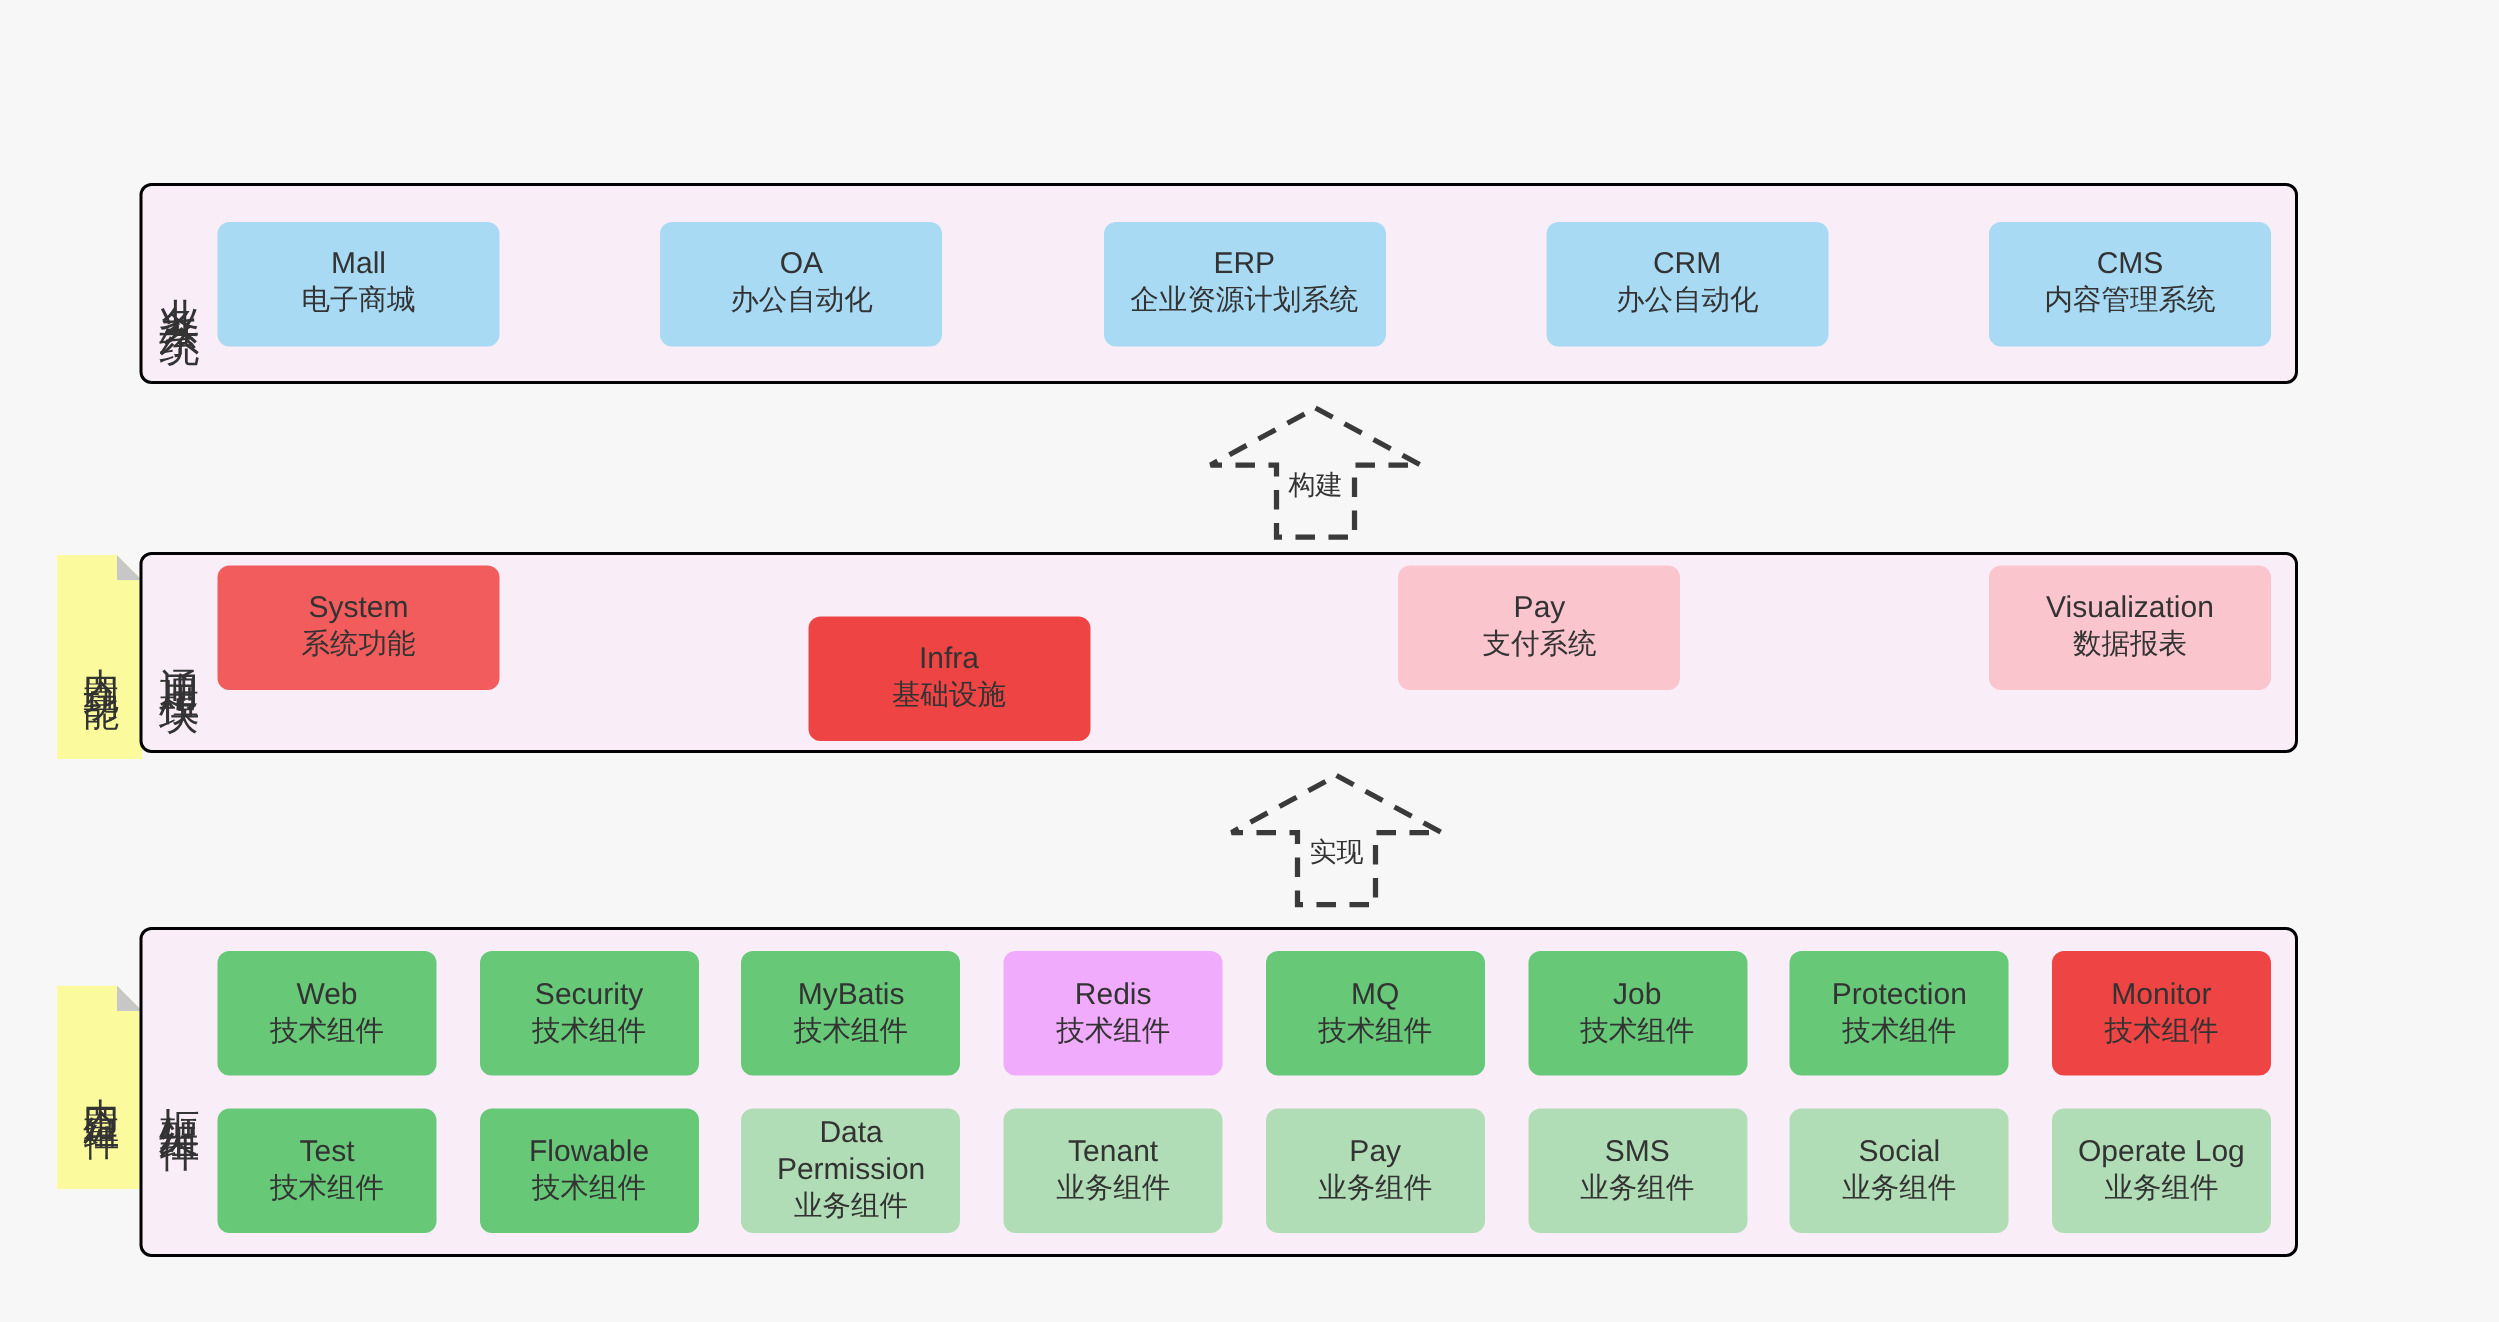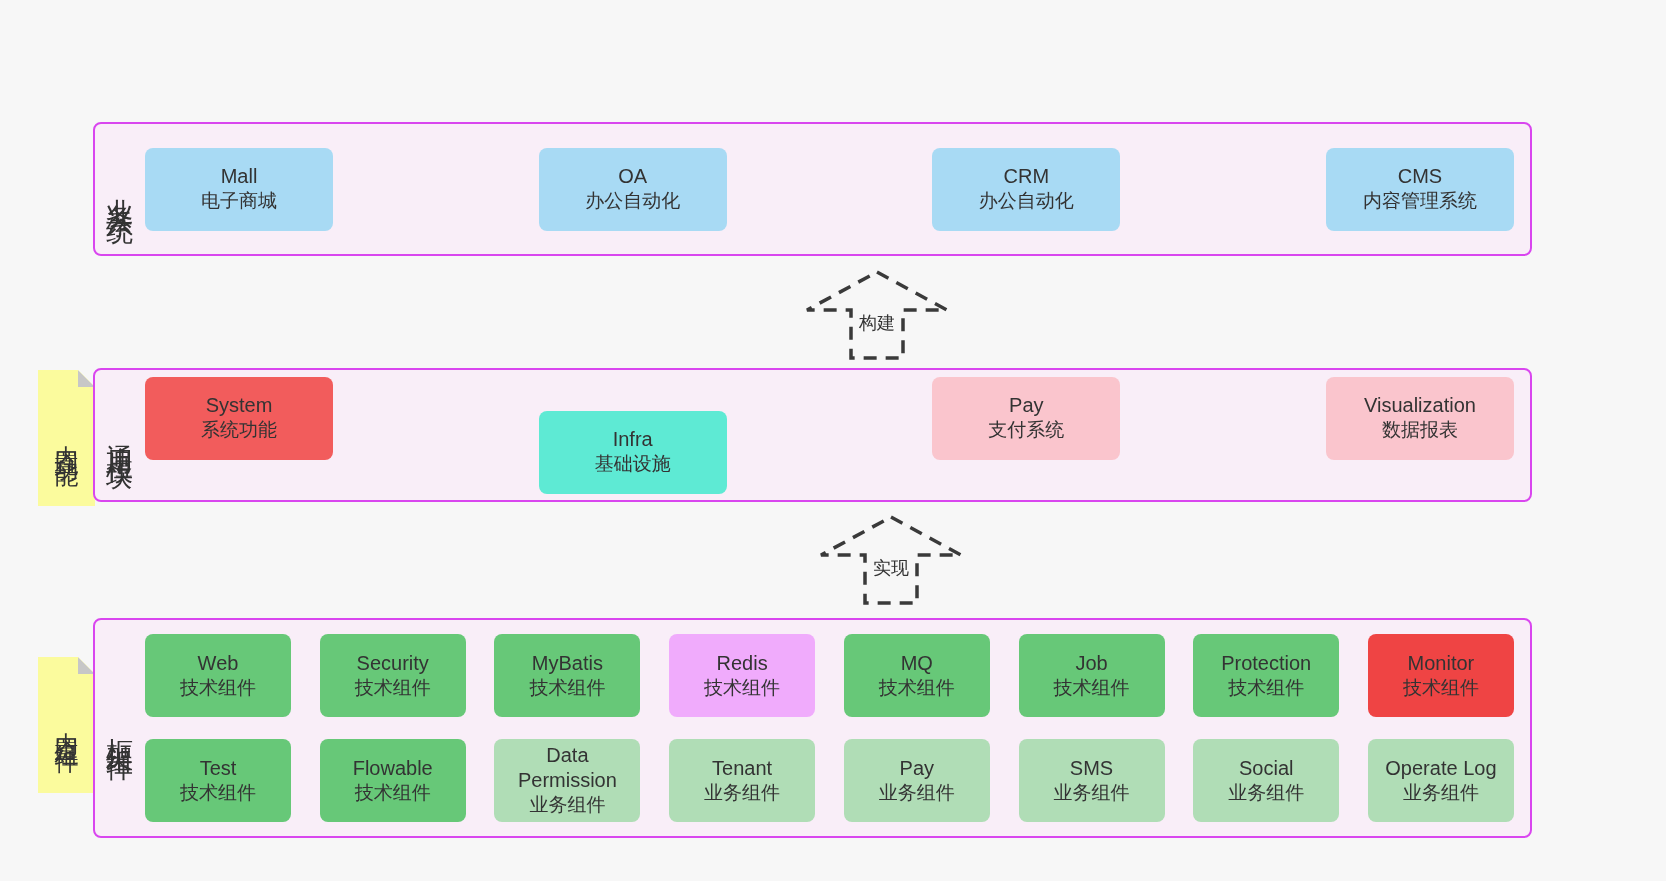--- a/index.html
+++ b/index.html
@@ -1,19 +1,19 @@
 <!DOCTYPE html>
 <html><head>
 <meta charset="utf-8">
 <style>
   html,body{margin:0;padding:0;background:#f7f7f7;font-family:"Liberation Sans","DejaVu Sans",sans-serif;}
   #stage{position:relative;width:1666px;height:881px;background:#f7f7f7;overflow:hidden;color:#333;}
 
   
-  .band{position:absolute;left:93px;width:1439px;background:#f9eef8;border:2px solid #d946ef;
+  .band{position:absolute;left:93px;width:1439px;background:#f9eef8;border:2px solid #000000;
         border-radius:8px;box-sizing:border-box;display:flex;z-index:2;}
   .band-label{width:48px;display:flex;align-items:center;justify-content:center;
               font-size:27px;color:#333;flex:0 0 48px;}
   .vtext{writing-mode:vertical-rl;text-orientation:upright;letter-spacing:6px;line-height:1;}
   .band-content{flex:1;display:flex;flex-direction:column;justify-content:center;
                 padding:0 16px 0 2px;gap:22px;}
   .box-row{display:flex;justify-content:space-between;}
   .box{height:83px;border-radius:8px;display:flex;flex-direction:column;align-items:center;
        justify-content:center;text-align:center;box-sizing:border-box;padding:2px 4px;}
   .band-6 .box{width:188px;}
@@ -65,20 +65,24 @@
         <div class="box-row">
           <div class="box" style="background: rgb(168, 218, 244);">
             <div class="box-title">Mall</div>
             <div class="box-sub">电子商城</div>
           </div>
           <div class="box" style="background: rgb(168, 218, 244);">
             <div class="box-title">OA</div>
             <div class="box-sub">办公自动化</div>
           </div>
           <div class="box" style="background: rgb(168, 218, 244);">
+            <div class="box-title">ERP</div>
+            <div class="box-sub">企业资源计划系统</div>
+          </div>
+          <div class="box" style="background: rgb(168, 218, 244);">
             <div class="box-title">CRM</div>
             <div class="box-sub">办公自动化</div>
           </div>
           <div class="box" style="background: rgb(168, 218, 244);">
             <div class="box-title">CMS</div>
             <div class="box-sub">内容管理系统</div>
           </div>
         </div>
       </div>
   </div>
@@ -93,21 +97,21 @@
   <div class="band band-6" id="band-common">
     <div class="band-label">
       <span class="vtext">通用模块</span>
     </div>
     <div class="band-content rows">
         <div class="box-row">
           <div class="box" style="background: rgb(242, 92, 92);">
             <div class="box-title">System</div>
             <div class="box-sub">系统功能</div>
           </div>
-          <div class="box" style="background: #5eead4; margin-top: 34px;">
+          <div class="box" style="background: #ef4444; margin-top: 34px;">
             <div class="box-title">Infra</div>
             <div class="box-sub">基础设施</div>
           </div>
           <div class="box" style="background: rgb(250, 197, 205);">
             <div class="box-title">Pay</div>
             <div class="box-sub">支付系统</div>
           </div>
           <div class="box" style="background: rgb(250, 197, 205);">
             <div class="box-title">Visualization</div>
             <div class="box-sub">数据报表</div>

